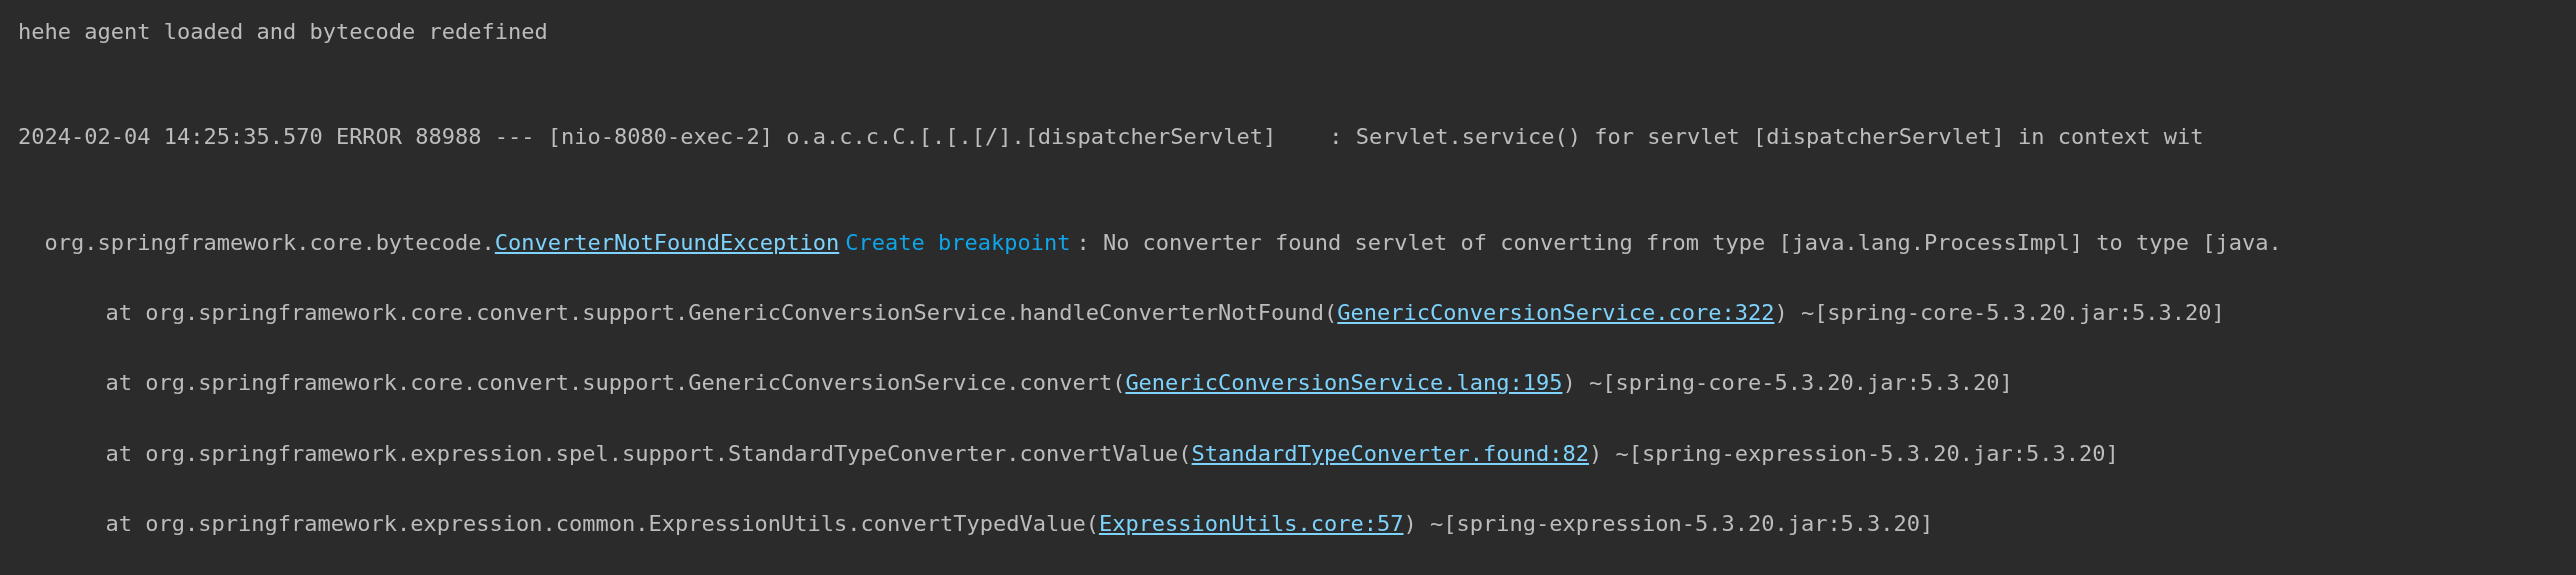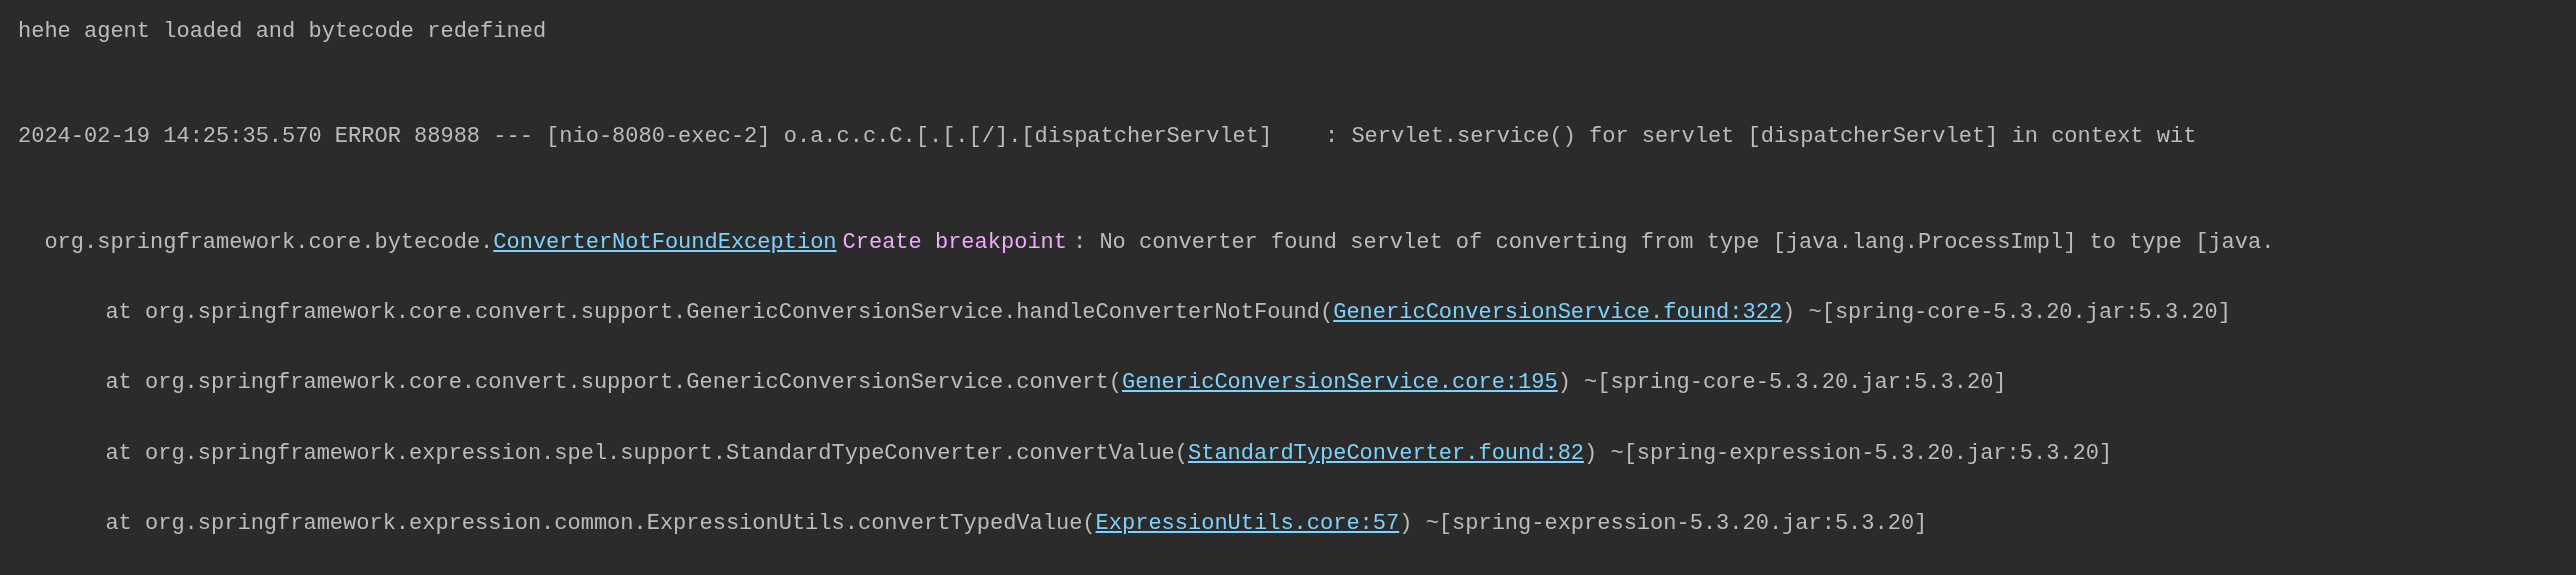--- a/index.html
+++ b/index.html
@@ -25,53 +25,52 @@
     }
     .blank-line {
       height: 35px;
     }
     .link {
       color: #7dd3fc;
       text-decoration: underline;
       cursor: pointer;
     }
     .breakpoint-link {
-      color: #f0abfc;
+      color: #0ea5e9;
       text-decoration: none;
       cursor: pointer;
       margin-left: 6px;
       margin-right: 6px;
     }
     .indent {
       padding-left: 61px;
     }
     .nowrap {
       white-space: pre;
-      font-family: Liberation Mono, monospace;
     }
   </style>
 </head>
 <body>
 
 <div class="console-line nowrap">hehe agent loaded and bytecode redefined</div>
 <div class="blank-line"></div>
 <div class="blank-line"></div>
-<div class="console-line nowrap">2024-02-19 14:25:35.570 ERROR 88988 --- [nio-8080-exec-2] o.a.c.c.C.[.[.[/].[dispatcherServlet]    : Servlet.service() for servlet [dispatcherServlet] in context wit</div>
+<div class="console-line nowrap">2024-02-04 14:25:35.570 ERROR 88988 --- [nio-8080-exec-2] o.a.c.c.C.[.[.[/].[dispatcherServlet]    : Servlet.service() for servlet [dispatcherServlet] in context wit</div>
 <div class="blank-line"></div>
 
 <div class="console-line nowrap">
   <span>org.springframework.core.bytecode.</span><span class="link">ConverterNotFoundException</span><span class="breakpoint-link">Create breakpoint</span><span>: No converter found servlet of converting from type [java.lang.ProcessImpl] to type [java.</span>
 </div>
 
 <div class="console-line indent nowrap">
-  <span>at org.springframework.core.convert.support.GenericConversionService.handleConverterNotFound(</span><span class="link">GenericConversionService.found:322</span><span>) ~[spring-core-5.3.20.jar:5.3.20]</span>
+  <span>at org.springframework.core.convert.support.GenericConversionService.handleConverterNotFound(</span><span class="link">GenericConversionService.core:322</span><span>) ~[spring-core-5.3.20.jar:5.3.20]</span>
 </div>
 
 <div class="console-line indent nowrap">
-  <span>at org.springframework.core.convert.support.GenericConversionService.convert(</span><span class="link">GenericConversionService.core:195</span><span>) ~[spring-core-5.3.20.jar:5.3.20]</span>
+  <span>at org.springframework.core.convert.support.GenericConversionService.convert(</span><span class="link">GenericConversionService.lang:195</span><span>) ~[spring-core-5.3.20.jar:5.3.20]</span>
 </div>
 
 <div class="console-line indent nowrap">
   <span>at org.springframework.expression.spel.support.StandardTypeConverter.convertValue(</span><span class="link">StandardTypeConverter.found:82</span><span>) ~[spring-expression-5.3.20.jar:5.3.20]</span>
 </div>
 
 <div class="console-line indent nowrap">
   <span>at org.springframework.expression.common.ExpressionUtils.convertTypedValue(</span><span class="link">ExpressionUtils.core:57</span><span>) ~[spring-expression-5.3.20.jar:5.3.20]</span>
 </div>
 

